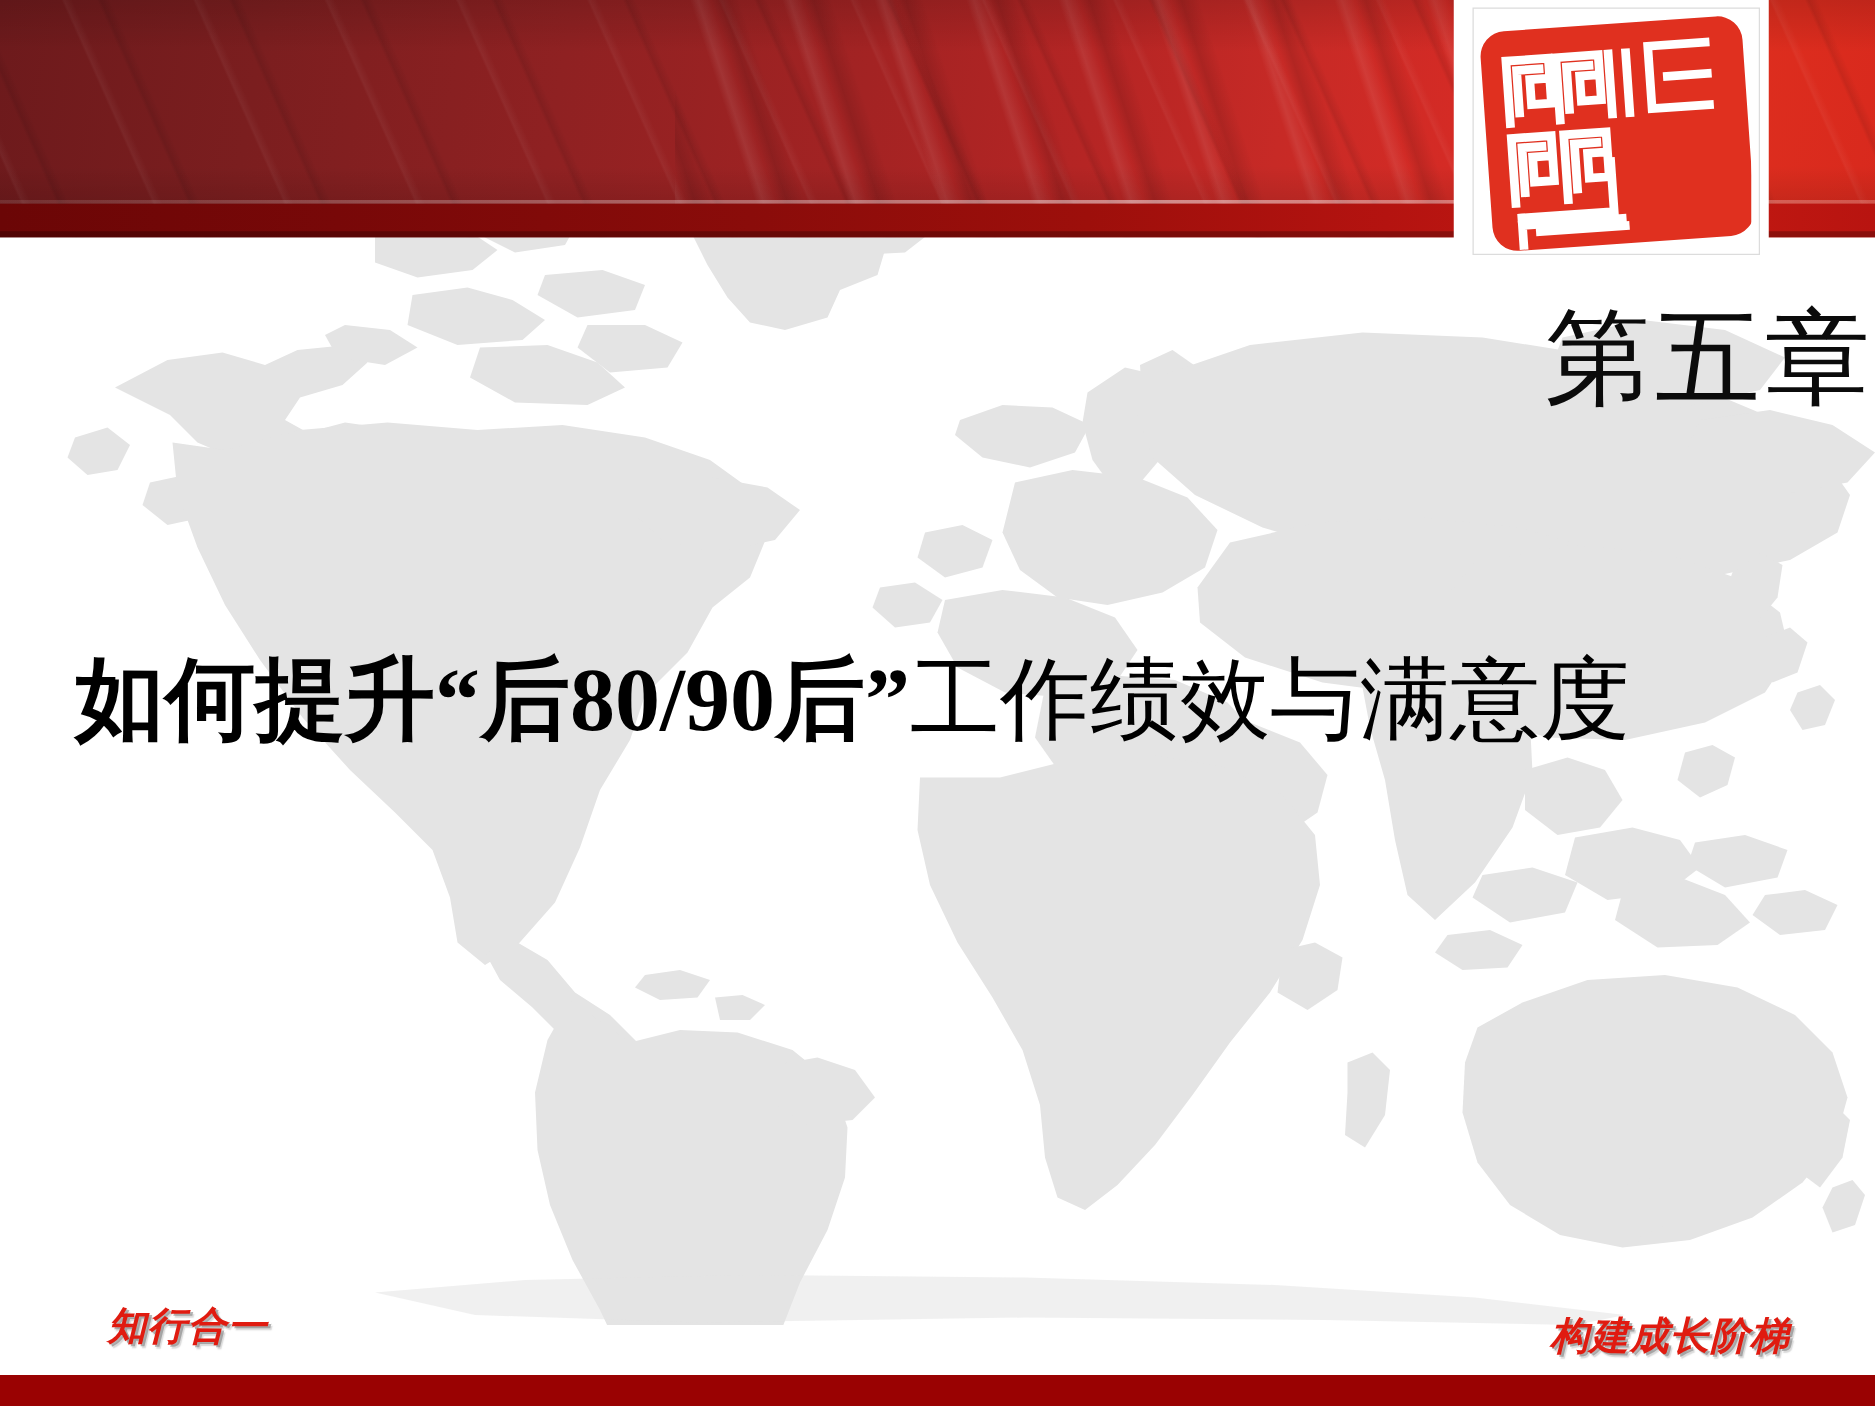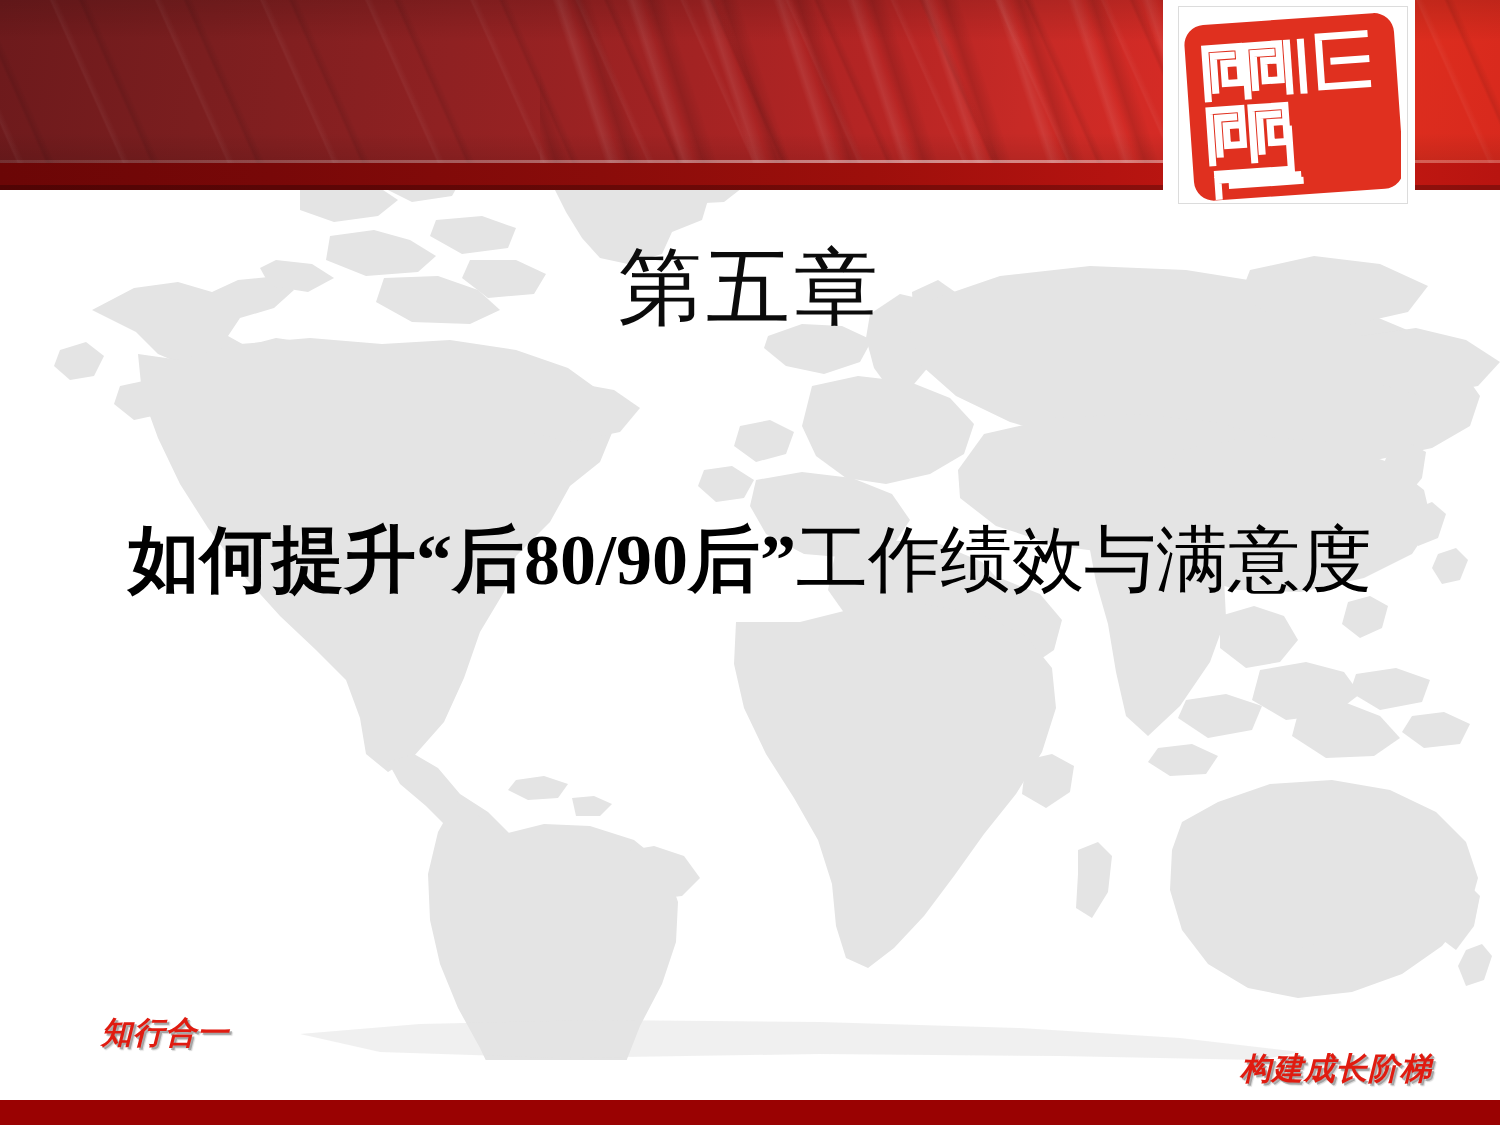--- a/index.html
+++ b/index.html
@@ -129,34 +129,33 @@
   }
   .logo-mark svg{width:100%;height:100%;display:block;}
 
   
   .content{position:absolute;left:0;top:0;width:1500px;height:1125px;z-index:10;}
 
   .chapter-title{
     position:absolute;
     left:0;top:236px;
     width:1500px;
-    text-align:center;
+    text-align:right;
     font-family:"Liberation Serif","DejaVu Serif",serif;
     font-size:84px;
     line-height:104px;
     color:#0b0b0b;
     letter-spacing:4px;
     font-weight:400;
   }
 
   .main-heading{
     position:absolute;
     left:60px;top:516px;
     width:1380px;
-    text-align:center;
     font-family:"Liberation Serif","DejaVu Serif",serif;
     font-size:72px;
     line-height:88px;
     color:#000000;
     letter-spacing:0px;
   }
   .main-heading .em{ font-weight:bold; }
   .main-heading .normal{ font-weight:400; }
 
   
@@ -165,21 +164,21 @@
     font-family:"Liberation Serif","DejaVu Serif",serif;
     font-weight:bold;
     font-style:italic;
     color:#e01b10;
     font-size:31px;
     line-height:34px;
     letter-spacing:1px;
     text-shadow:2px 2px 0 rgba(120,120,120,.55), 3px 3px 1px rgba(170,170,170,.45);
     white-space:nowrap;
   }
-  .footer-left{left:86px;top:1016px;margin-left:15px;}
+  .footer-left{left:86px;top:1044px;}
   .footer-right{right:68px;top:1052px;}
 
   .bottom-bar{
     position:absolute;
     left:0;top:1100px;
     width:1500px;height:25px;
     background:#9a0202;
     z-index:12;
   }
 </style>

